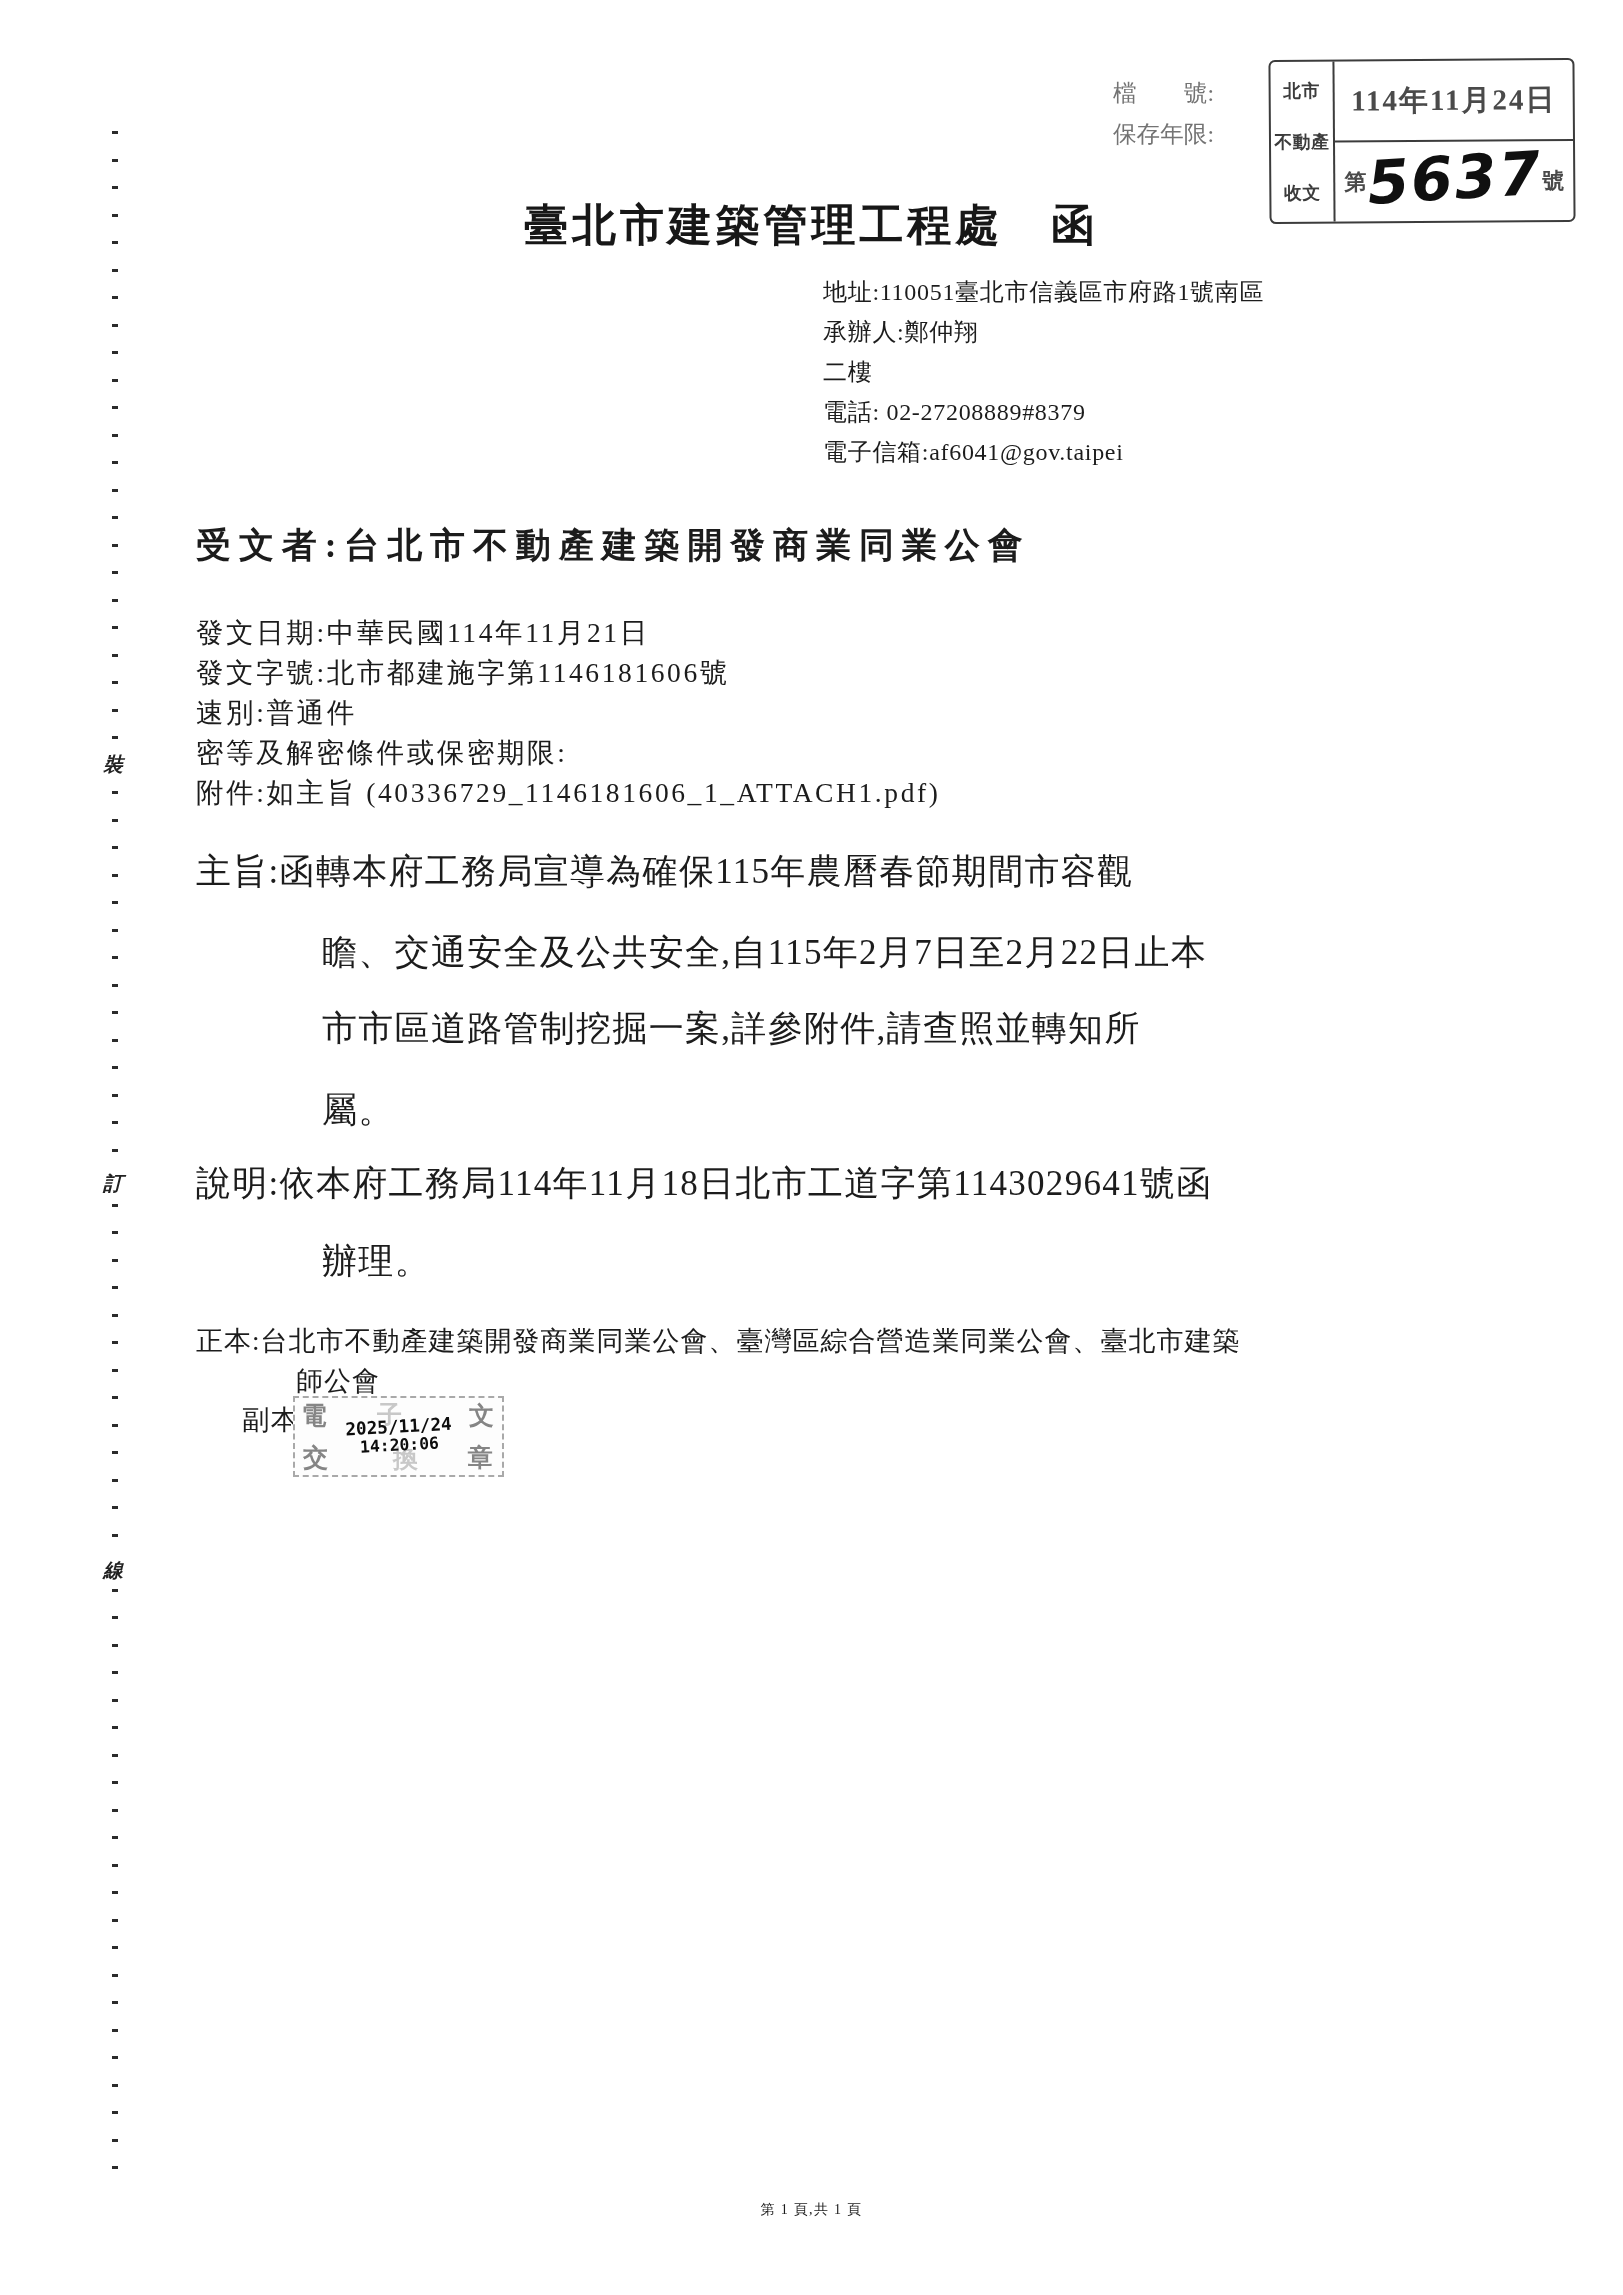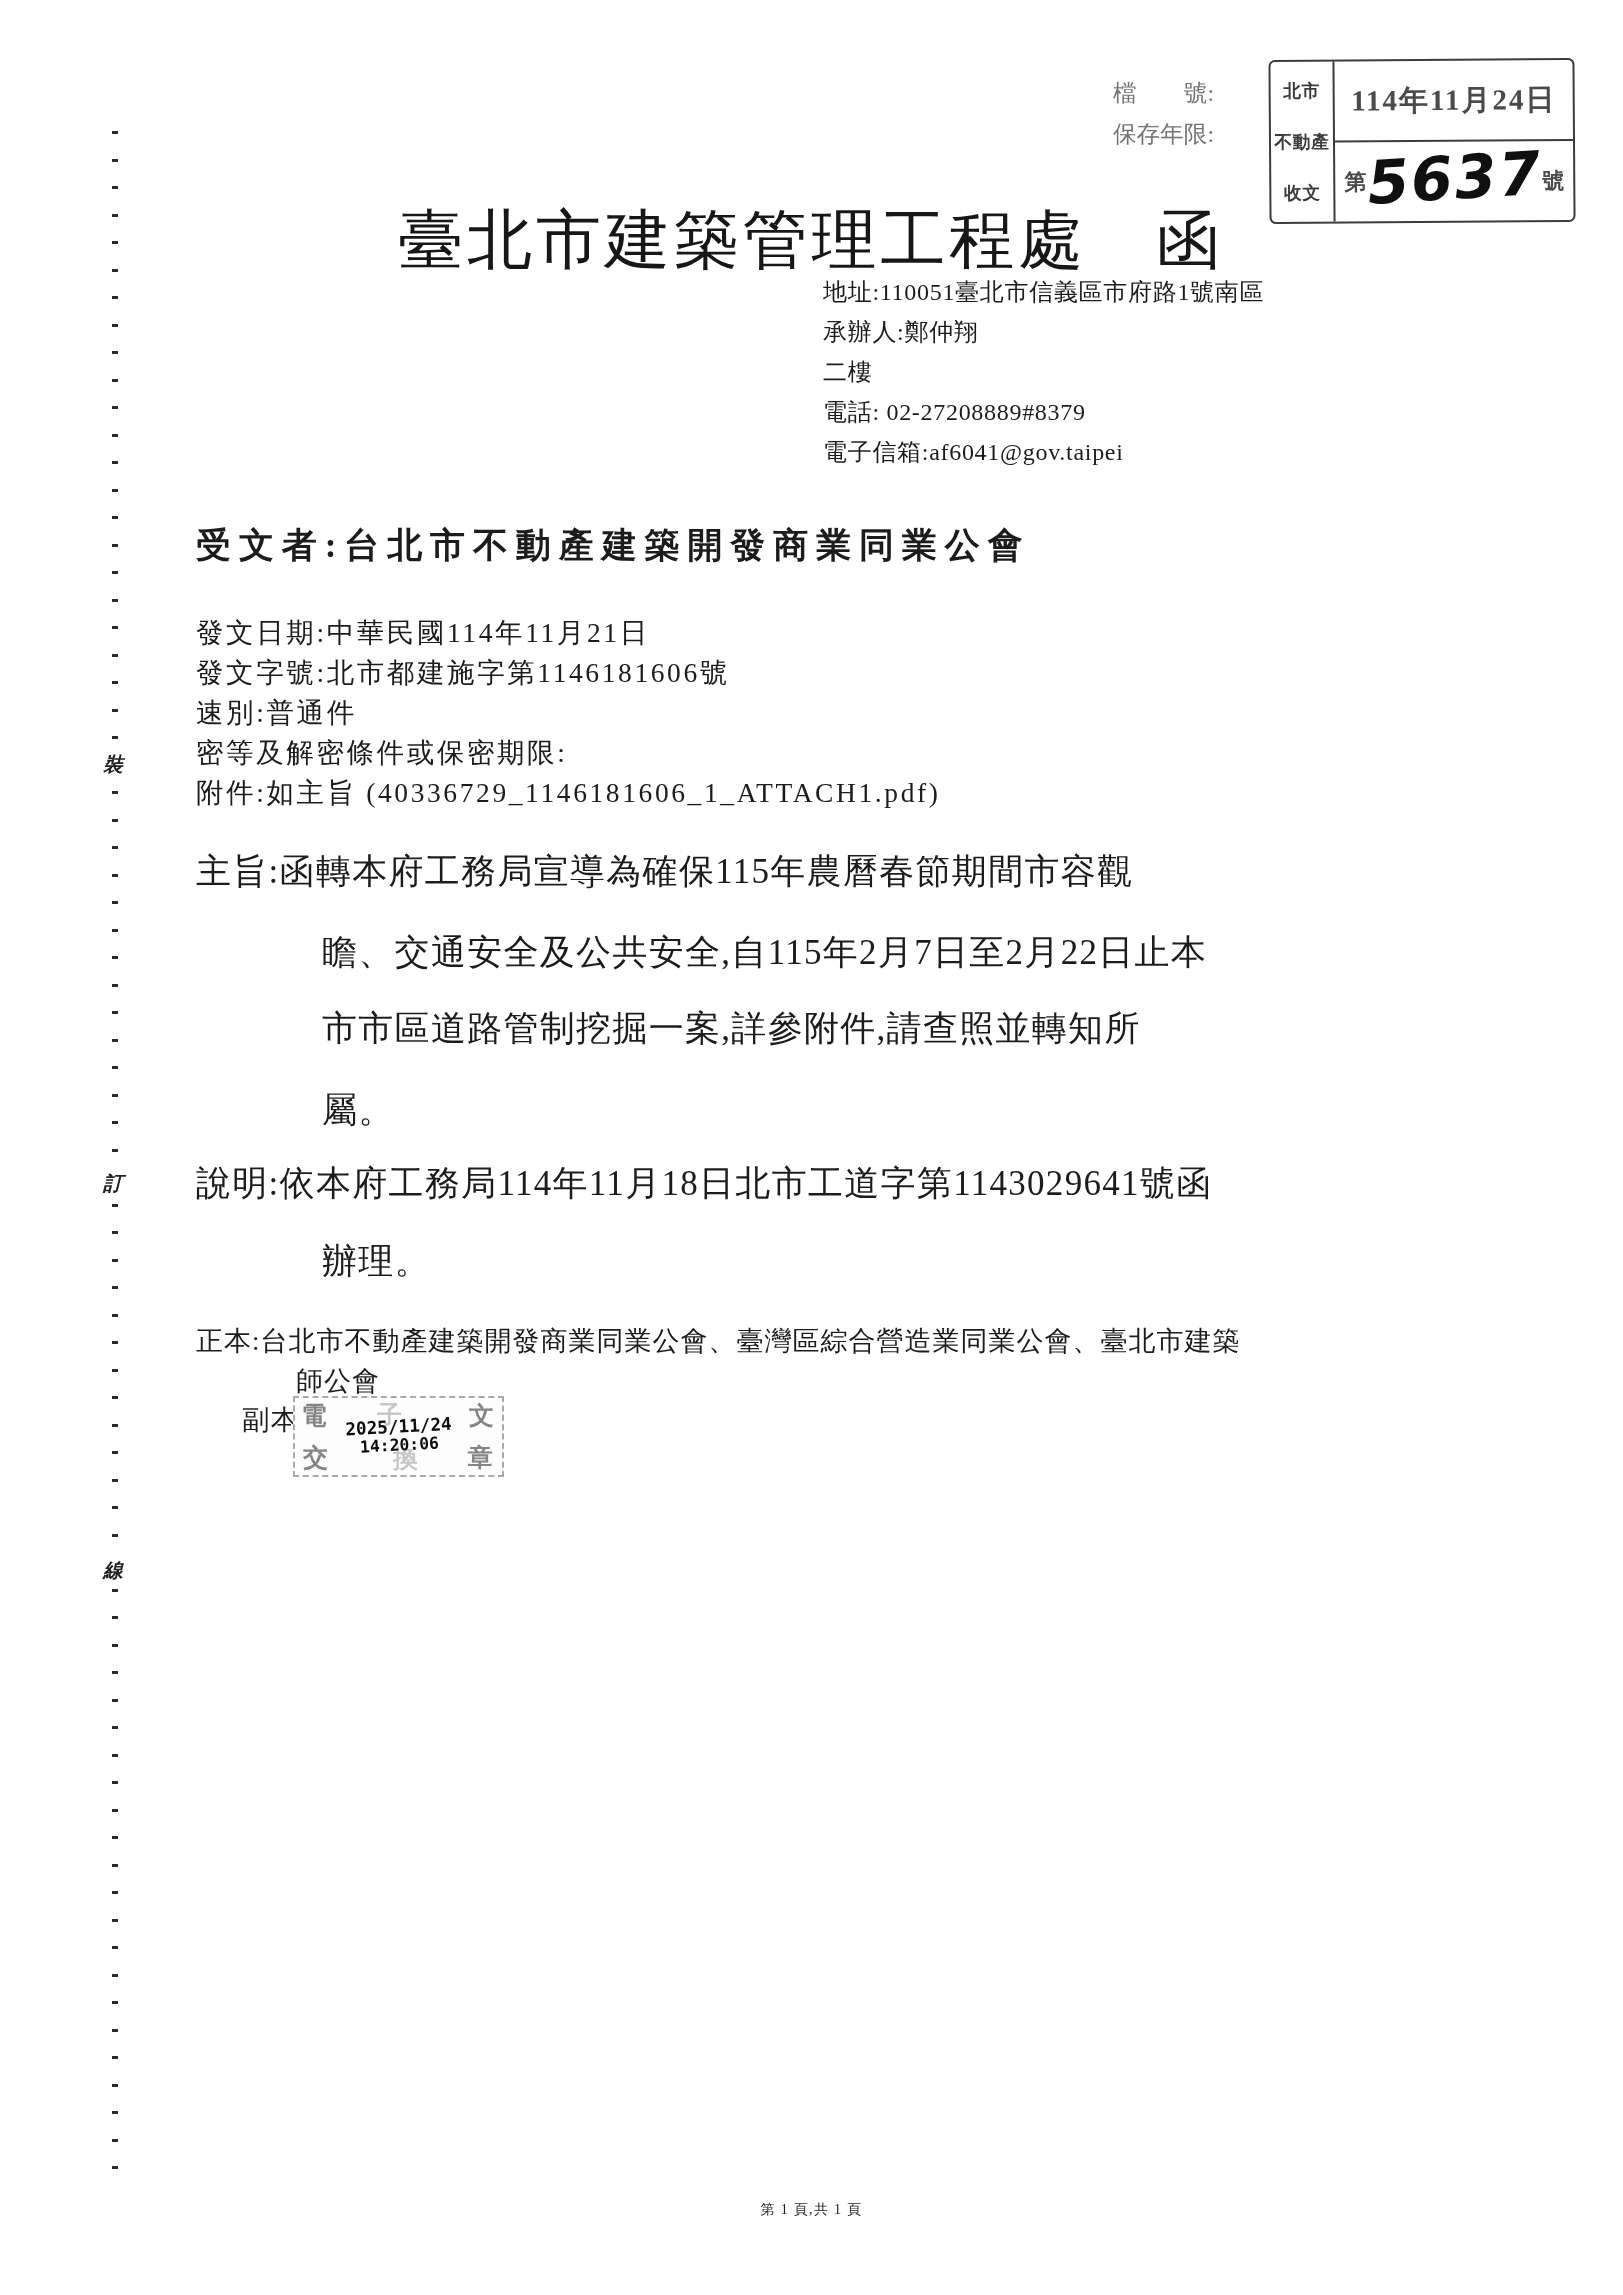--- a/index.html
+++ b/index.html
@@ -41,21 +41,21 @@
   }
   .receipt-no{flex:1;display:flex;align-items:center;justify-content:space-between;padding:0 9.2px;}
   .receipt-no .fix{font-size:22px;font-weight:700;color:#4a4a4a;}
   .receipt-no .hand{
     font-family:"DejaVu Sans",sans-serif;font-size:60px;font-weight:700;font-style:italic;
     color:#101010;letter-spacing:2px;transform:rotate(-3deg);margin-top:-6.5px;
   }
 
   .doc-title{
     left:50%;top:196px;transform:translateX(-50%);
-    font-size:65px;letter-spacing:3.9px;font-weight:400;color:#171717;
+    font-size:44px;letter-spacing:3.9px;font-weight:700;color:#171717;
   }
 
   .sender-block{left:823px;top:272px;font-size:24px;line-height:40px;letter-spacing:0.7px;}
 
   .recipient{left:196px;top:522px;font-size:35px;letter-spacing:7.9px;font-weight:600;}
 
   .meta-block{left:196px;top:613px;font-size:27.5px;line-height:40px;letter-spacing:2.6px;}
 
   .subject-line,.desc-line{font-size:35px;letter-spacing:1.3px;font-weight:500;}
   .copies-line{font-size:27px;letter-spacing:1px;}

